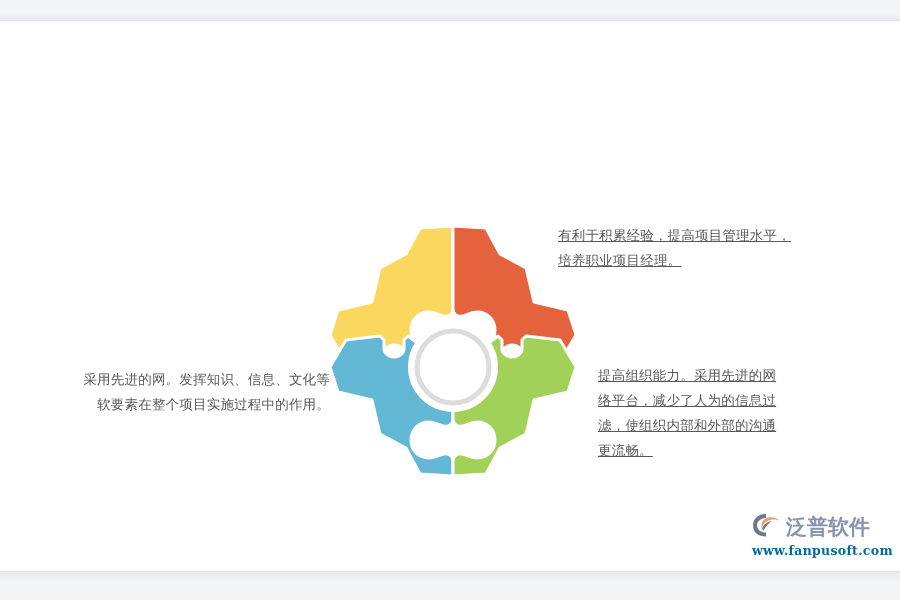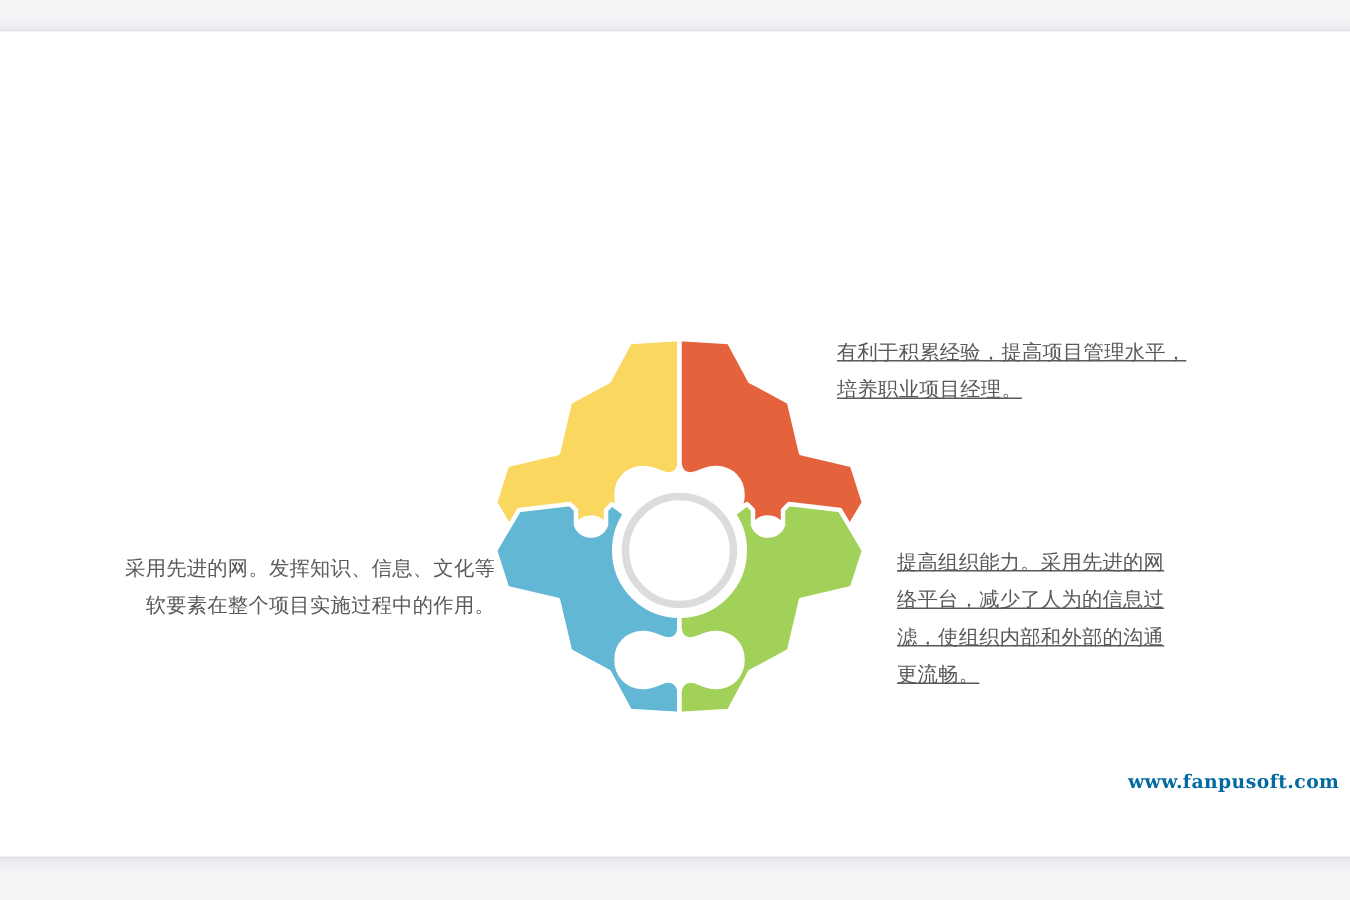--- a/index.html
+++ b/index.html
@@ -237,19 +237,29 @@
 
     <div class="caption left cap-bl">采用先进的网。发挥知识、信息、文化等
 软要素在整个项目实施过程中的作用。</div>
 
     <div class="caption right cap-br">提高组织能力。采用先进的网
 络平台，减少了人为的信息过
 滤，使组织内部和外部的沟通
 更流畅。</div>
 
     <div class="watermark">
+      <div class="wm-row">
+        <span class="wm-mark">
+          <svg width="30" height="26" viewBox="0 0 30 26" xmlns="http://www.w3.org/2000/svg">
+            <path d="M14 2 C6 2 1 7 1 13.5 C1 20 6 24.5 14 24.5 L14 20.5 C8.5 20.5 5 17.5 5 13.4 C5 9.2 8.5 6 14 6 Z" fill="#6d7792"></path>
+            <path d="M9.5 13 C9.5 8.6 13.5 5.2 19 5.2 C22.6 5.2 25.6 6.6 27.2 8.8 C25 7.6 22.4 7.1 19.8 7.6 C14.6 8.6 10.8 12.2 9.5 16.6 Z" fill="#e8a06a"></path>
+            <path d="M10 16.4 C11.6 12.6 15.2 9.7 19.6 9 C16.4 11.4 13.6 14.6 11.6 18.4 Z" fill="#6d7792"></path>
+          </svg>
+        </span>
+        <span class="wm-name">泛普软件</span>
+      </div>
       <div class="wm-url">www.fanpusoft.com</div>
     </div>
 
   </div>
 
   <div class="band bottom"></div>
 </div>
 
 </body></html>

